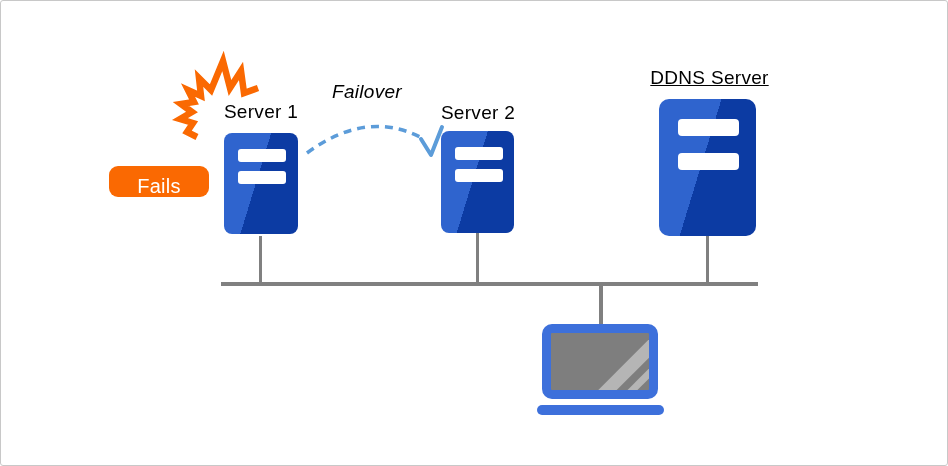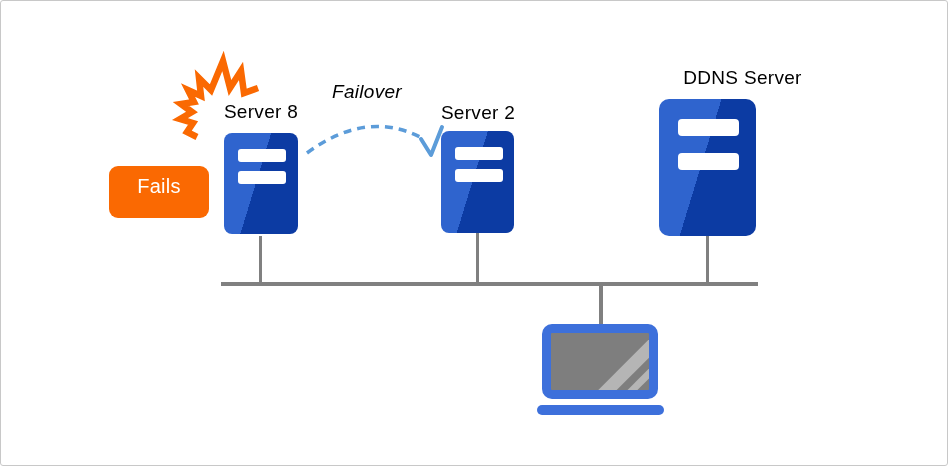--- a/index.html
+++ b/index.html
@@ -39,21 +39,21 @@
   .lbl{
     position:absolute;
     color:var(--label-black);
     font-size:19px;
     letter-spacing:0.3px;
     text-align:center;
     white-space:nowrap;
   }
   .lbl-server1{left:200px;top:100px;width:120px;}
   .lbl-server2{left:417px;top:101px;width:120px;}
-  .lbl-ddns{left:676px;top:66px;width:131px;}
+  .lbl-ddns{left:643px;top:66px;width:131px;text-decoration:underline;}
   .lbl-failover{left:306px;top:80px;width:120px;font-style:italic;}
   .lbl-client{left:542px;top:423px;width:120px;}
 
   
   .server-box{
     position:absolute;
     background:linear-gradient(107deg, var(--server-light) 45%, var(--server-dark) 45%);
   }
   .box-s1{left:223px;top:132px;width:74px;height:101px;border-radius:8px;}
   .box-s2{left:440px;top:130px;width:73px;height:102px;border-radius:8px;}
@@ -61,21 +61,21 @@
   .slot{position:absolute;background:#fff;border-radius:3px;}
   .box-s1 .slot,.box-s2 .slot{left:14px;width:48px;height:13px;}
   .box-s1 .slot.a,.box-s2 .slot.a{top:16px;}
   .box-s1 .slot.b,.box-s2 .slot.b{top:38px;}
   .box-ddns .slot{left:19px;width:61px;height:17px;border-radius:4px;}
   .box-ddns .slot.a{top:20px;}
   .box-ddns .slot.b{top:54px;}
 
   
   .fails-badge{
-    position:absolute;left:108px;top:165px;width:100px;height:52px;
+    position:absolute;left:108px;top:165px;width:100px;height:31px;
     background:var(--accent-orange);border-radius:9px;
     color:#fff;font-size:20px;line-height:40px;text-align:center;
     letter-spacing:0.3px;
   }
 
   
   .laptop-screen{
     position:absolute;left:541px;top:323px;width:116px;height:75px;
     box-sizing:border-box;border:9px solid var(--laptop-blue);border-radius:10px;
     background:var(--screen-gray);overflow:hidden;
@@ -104,21 +104,21 @@
   <div class="net stub-s2"></div>
   <div class="net stub-ddns"></div>
   <div class="net stub-client"></div>
 
   <svg class="overlay" viewBox="0 0 948 466">
     <polyline class="spark-stroke" points="196,136 186,131 192,122 179,118 191,111 180,103 193,101 187,89 200,95 198,77 210,89 222,60 229,87 240,70 243,92 257,87"></polyline>
     <path class="arc-stroke" d="M 306 152 Q 366 108 421 137"></path>
     <polyline class="arrowhead-stroke" points="420,138 430,154 441,126"></polyline>
   </svg>
 
-  <div class="lbl lbl-server1">Server 8</div>
+  <div class="lbl lbl-server1">Server 1</div>
   <div class="server-box box-s1">
     <div class="slot a"></div>
     <div class="slot b"></div>
   </div>
 
   <div class="fails-badge">Fails</div>
 
   <div class="lbl lbl-failover">Failover</div>
 
   <div class="lbl lbl-server2">Server 2</div>

